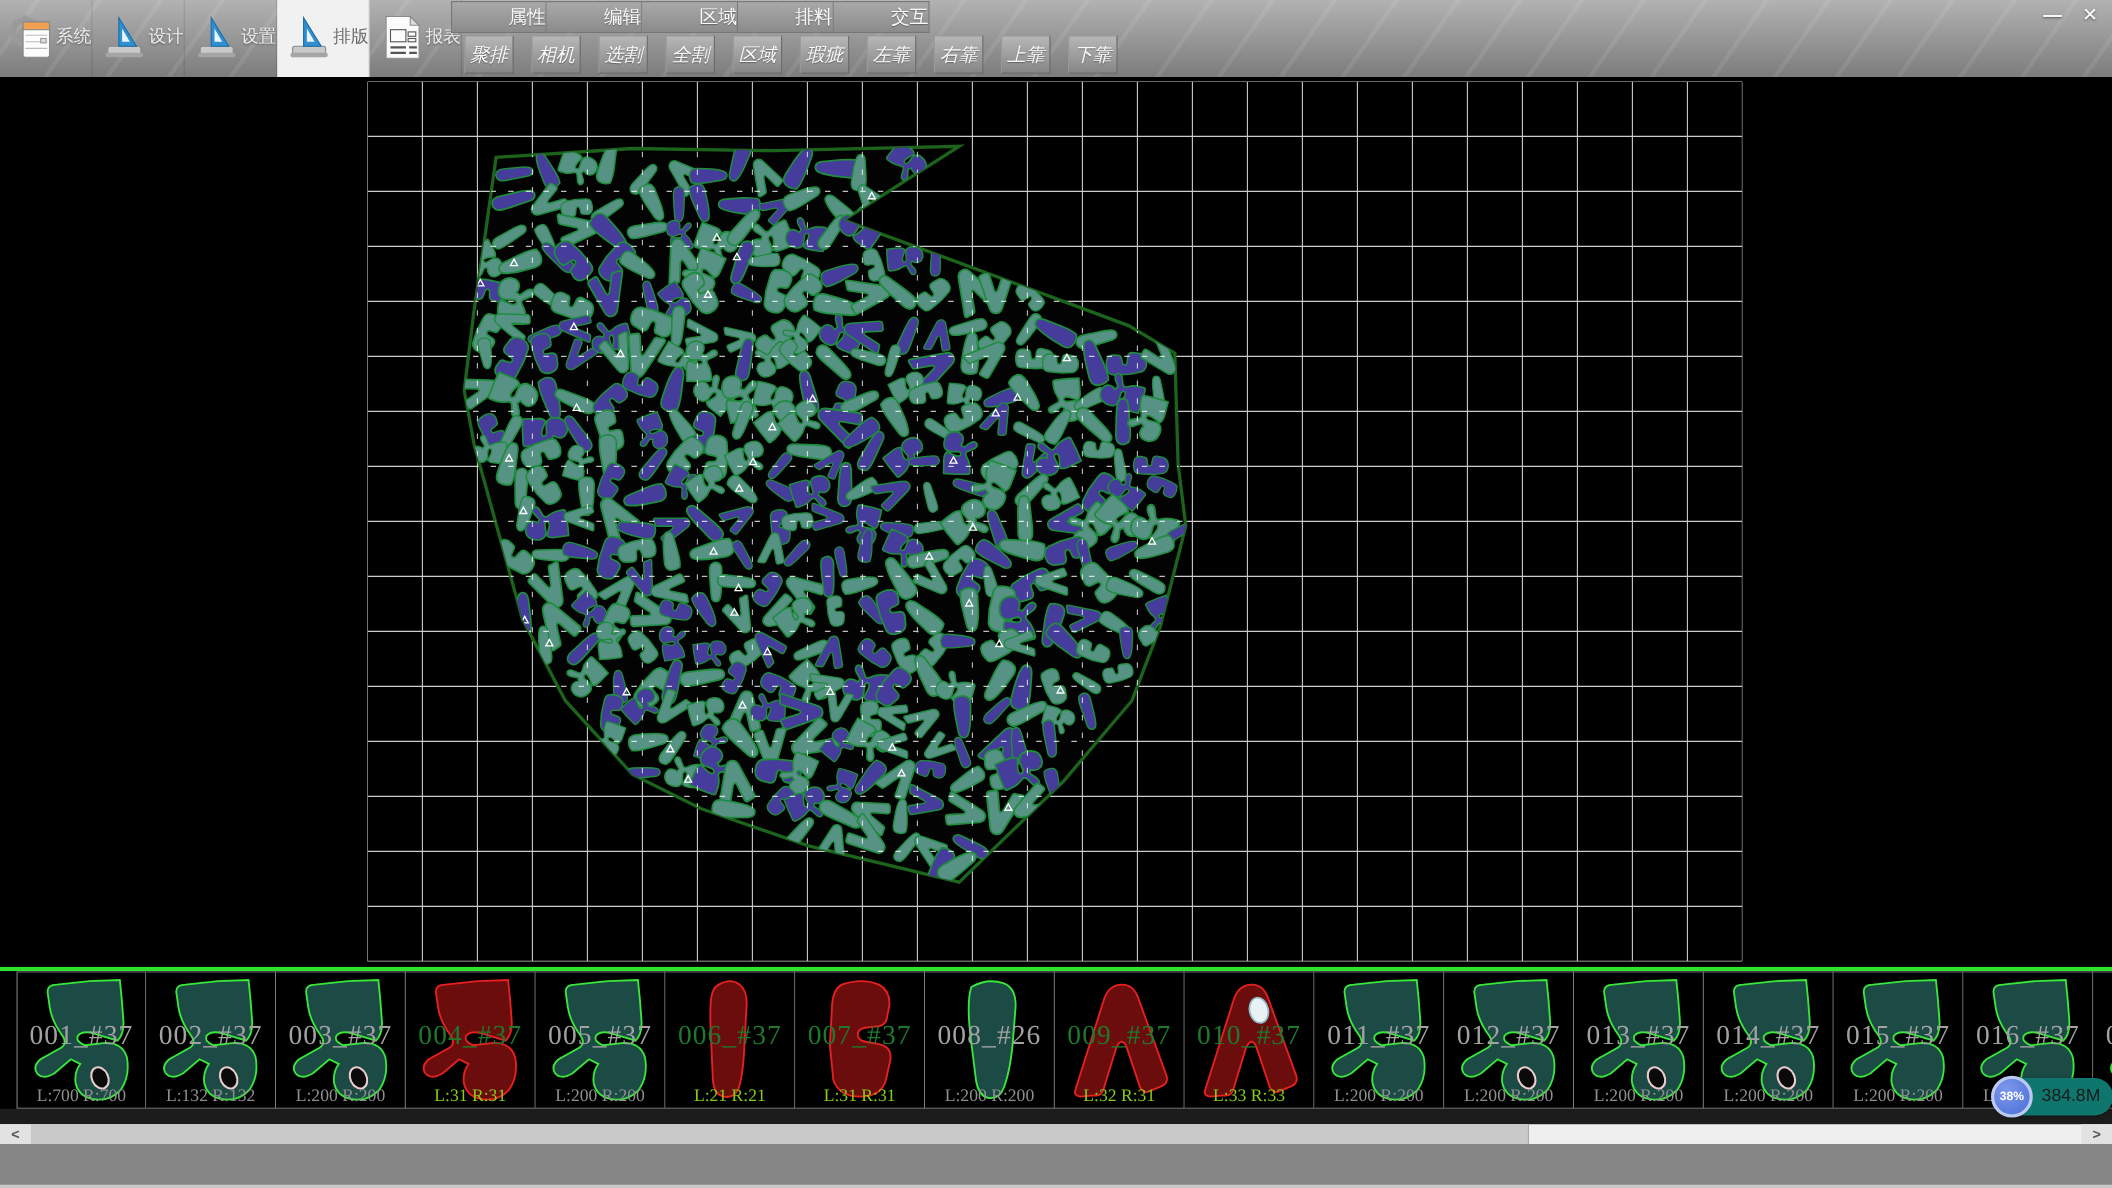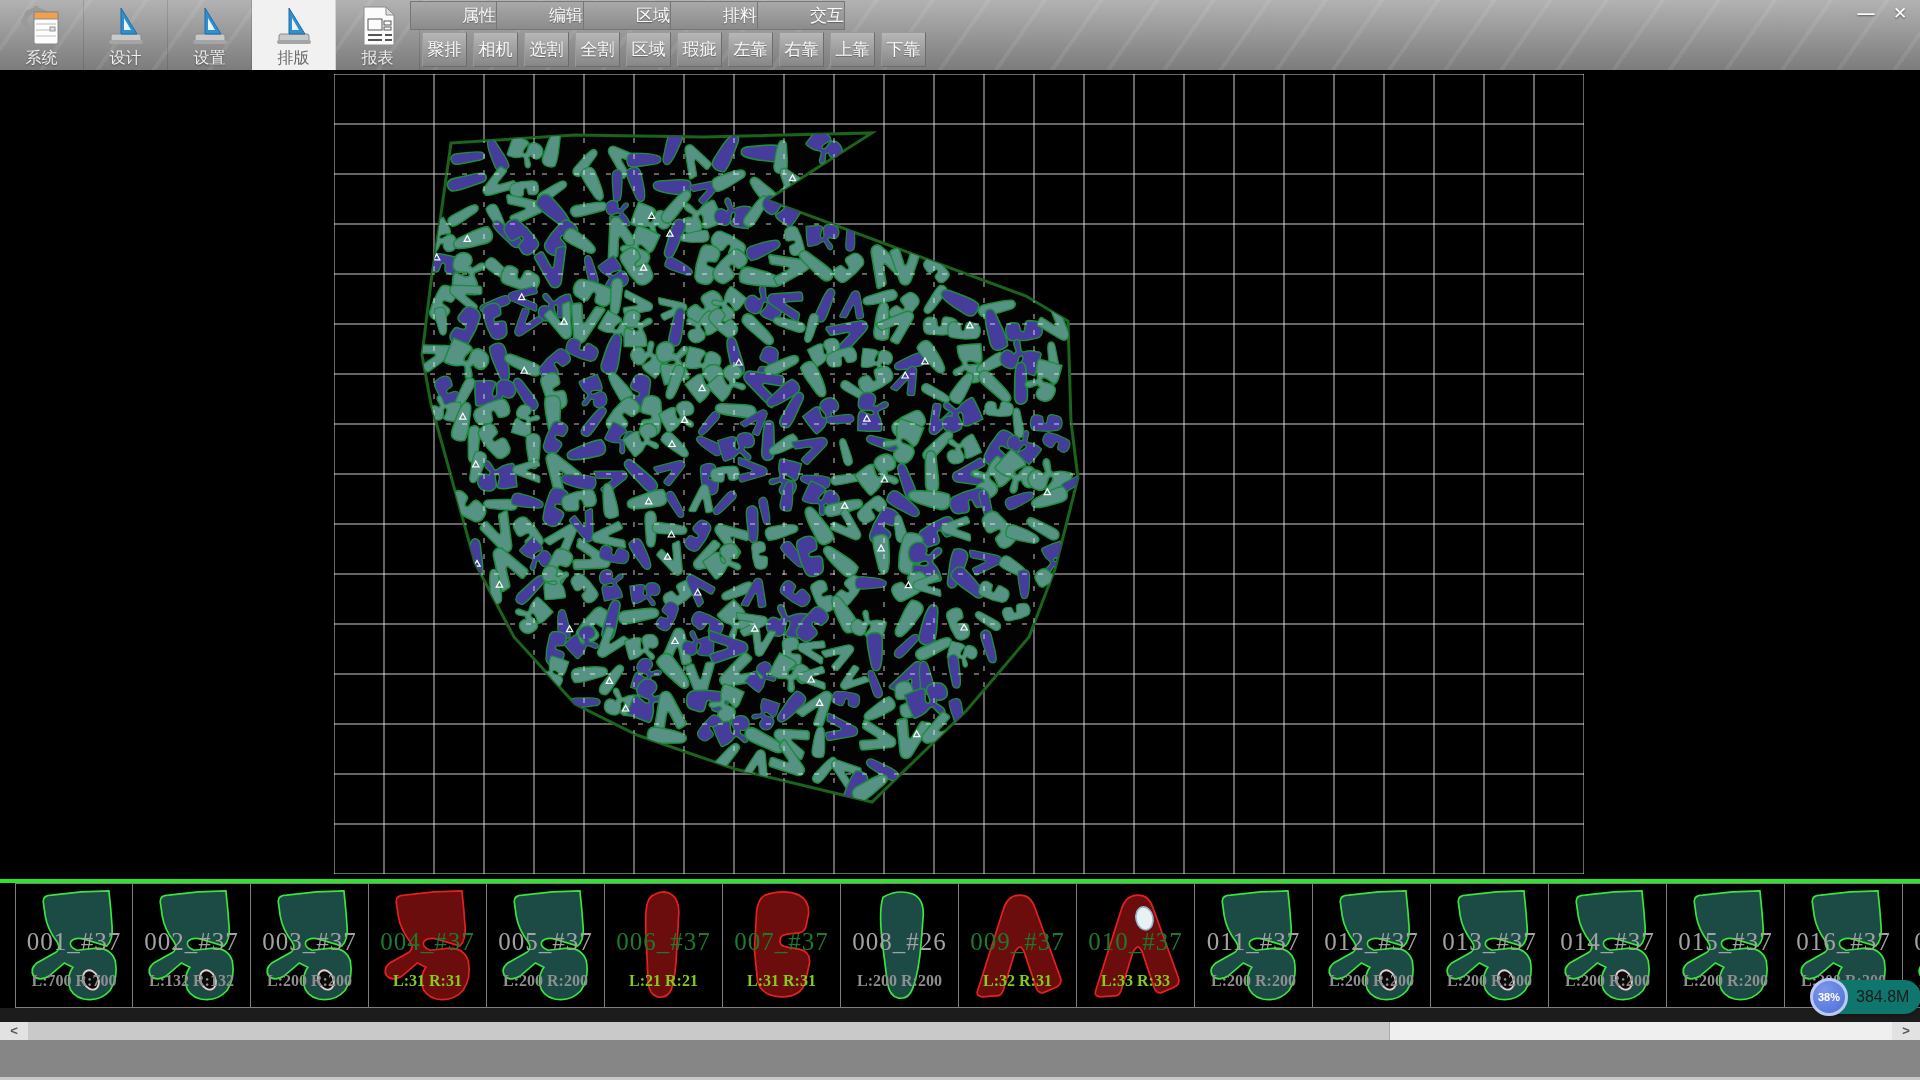--- a/index.html
+++ b/index.html
@@ -6,34 +6,34 @@
   html,body { width:1920px; height:1080px; overflow:hidden; background:#000;
               font-family:"Liberation Sans","DejaVu Sans",sans-serif; }
   #app { position:relative; width:1920px; height:1080px; background:#000; }
 
   
   #toolbar { position:absolute; left:0; top:0; width:1920px; height:70px;
     background:linear-gradient(#b2b2b2,#7c7c7c); overflow:hidden; }
   #toolbar .streaks { position:absolute; inset:0; pointer-events:none;
     background:repeating-linear-gradient(125deg, transparent 0 26px, rgba(255,255,255,.08) 26px 30px, transparent 30px 46px); }
   #bigbar { position:absolute; left:0; top:0; height:70px; display:flex; }
-  .tool-big { width:84px; height:70px; display:flex; flex-direction:column; align-items:center;
+  .tool-big { width:84px; height:70px; display:flex; flex-direction:row; align-items:center;
     justify-content:flex-end; padding-bottom:2px; border-right:1px solid rgba(0,0,0,.12); cursor:pointer; }
   .tool-big .ticon { width:44px; height:44px; display:flex; align-items:center; justify-content:center; }
   .tool-big .tlabel { font-size:16px; color:#efefef; text-shadow:0 1px 2px rgba(0,0,0,.4); line-height:20px; }
   .tool-big.active { background:#f1f1f1; }
   .tool-big.active .tlabel { color:#6a6a6a; text-shadow:none; }
 
   #menurow1 { position:absolute; left:410px; top:1px; display:flex; }
   .menu1-btn { width:87px; height:29px; line-height:27px; text-align:right; font-size:17px; color:#fbfbfb;
     background:linear-gradient(#a9a9a9,#8b8b8b); border:1px solid #767676; border-left:none; cursor:pointer;
     text-shadow:0 1px 1px rgba(0,0,0,.35); }
   .menu1-btn:first-child { border-left:1px solid #767676; }
 
-  #menurow2 { position:absolute; left:422px; top:32px; display:flex; gap:6px; }
+  #menurow2 { position:absolute; left:422px; top:32px; display:flex; gap:16px;font-style:italic; }
   .menu2-btn { width:45px; height:35px; line-height:33px; text-align:center; font-size:17px; color:#fbfbfb;
     background:linear-gradient(#b7b7b7,#868686); border:1px solid #9b9b9b; border-bottom-color:#6c6c6c;
     border-right-color:#6c6c6c; cursor:pointer; text-shadow:0 1px 1px rgba(0,0,0,.35); }
 
   #winctrl { position:absolute; right:6px; top:3px; display:flex; gap:6px; }
   .winbtn { width:28px; height:23px; text-align:center; line-height:22px; color:#fff; font-size:17px;
     font-weight:bold; cursor:pointer; text-shadow:0 1px 2px rgba(0,0,0,.5); }
 
   
   #canvas-area { position:absolute; left:0; top:70px; width:1920px; height:809px; background:#000; overflow:hidden; }
@@ -42,22 +42,22 @@
   
   #strip-line { position:absolute; left:0; top:879px; width:1920px; height:4px; background:#2ee22e; }
   #thumbs { position:absolute; left:0; top:883px; width:1920px; height:130px; background:#000;
     display:flex; padding-left:15px; overflow:hidden; }
   .thumb-cell { position:relative; width:118px; height:125px; border:1px solid #7d7d7d; border-left:none;
     flex:0 0 auto; cursor:pointer; background:#000; }
   .thumb-cell:first-child { border-left:1px solid #7d7d7d; }
   .thumb-cell svg { position:absolute; left:6px; top:2px; }
   .thumb-label { position:absolute; left:0; top:44px; width:100%; text-align:center;
     font-family:"Liberation Serif","DejaVu Serif",serif; font-size:25px; letter-spacing:1px; pointer-events:none; }
-  .thumb-lr { position:absolute; left:0; bottom:17px; width:100%; text-align:center;
-    font-family:"Liberation Serif","DejaVu Serif",serif; font-size:16px; pointer-events:none;font-weight:bold; }
+  .thumb-lr { position:absolute; left:0; bottom:1px; width:100%; text-align:center;
+    font-family:"Liberation Serif","DejaVu Serif",serif; font-size:16px; pointer-events:none; }
   .c-teal .thumb-label { color:#a2a2a2; } .c-teal .thumb-lr { color:#8f8f8f; }
   .c-red .thumb-label { color:#1d7a2d; } .c-red .thumb-lr { color:#84cc16; }
 
   #gap-strip { position:absolute; left:0; top:1008px; width:1920px; height:14px; background:#1c1c1c; }
 
   
   #hscroll { position:absolute; left:0; top:1022px; width:1920px; height:18px; background:#efefef; }
   .scroll-arrow { position:absolute; top:0; width:28px; height:18px; background:#e2e2e2; color:#555;
     font-weight:bold; font-size:13px; text-align:center; line-height:17px; cursor:pointer; }
   #scroll-left { left:0; } #scroll-right { right:0; }

